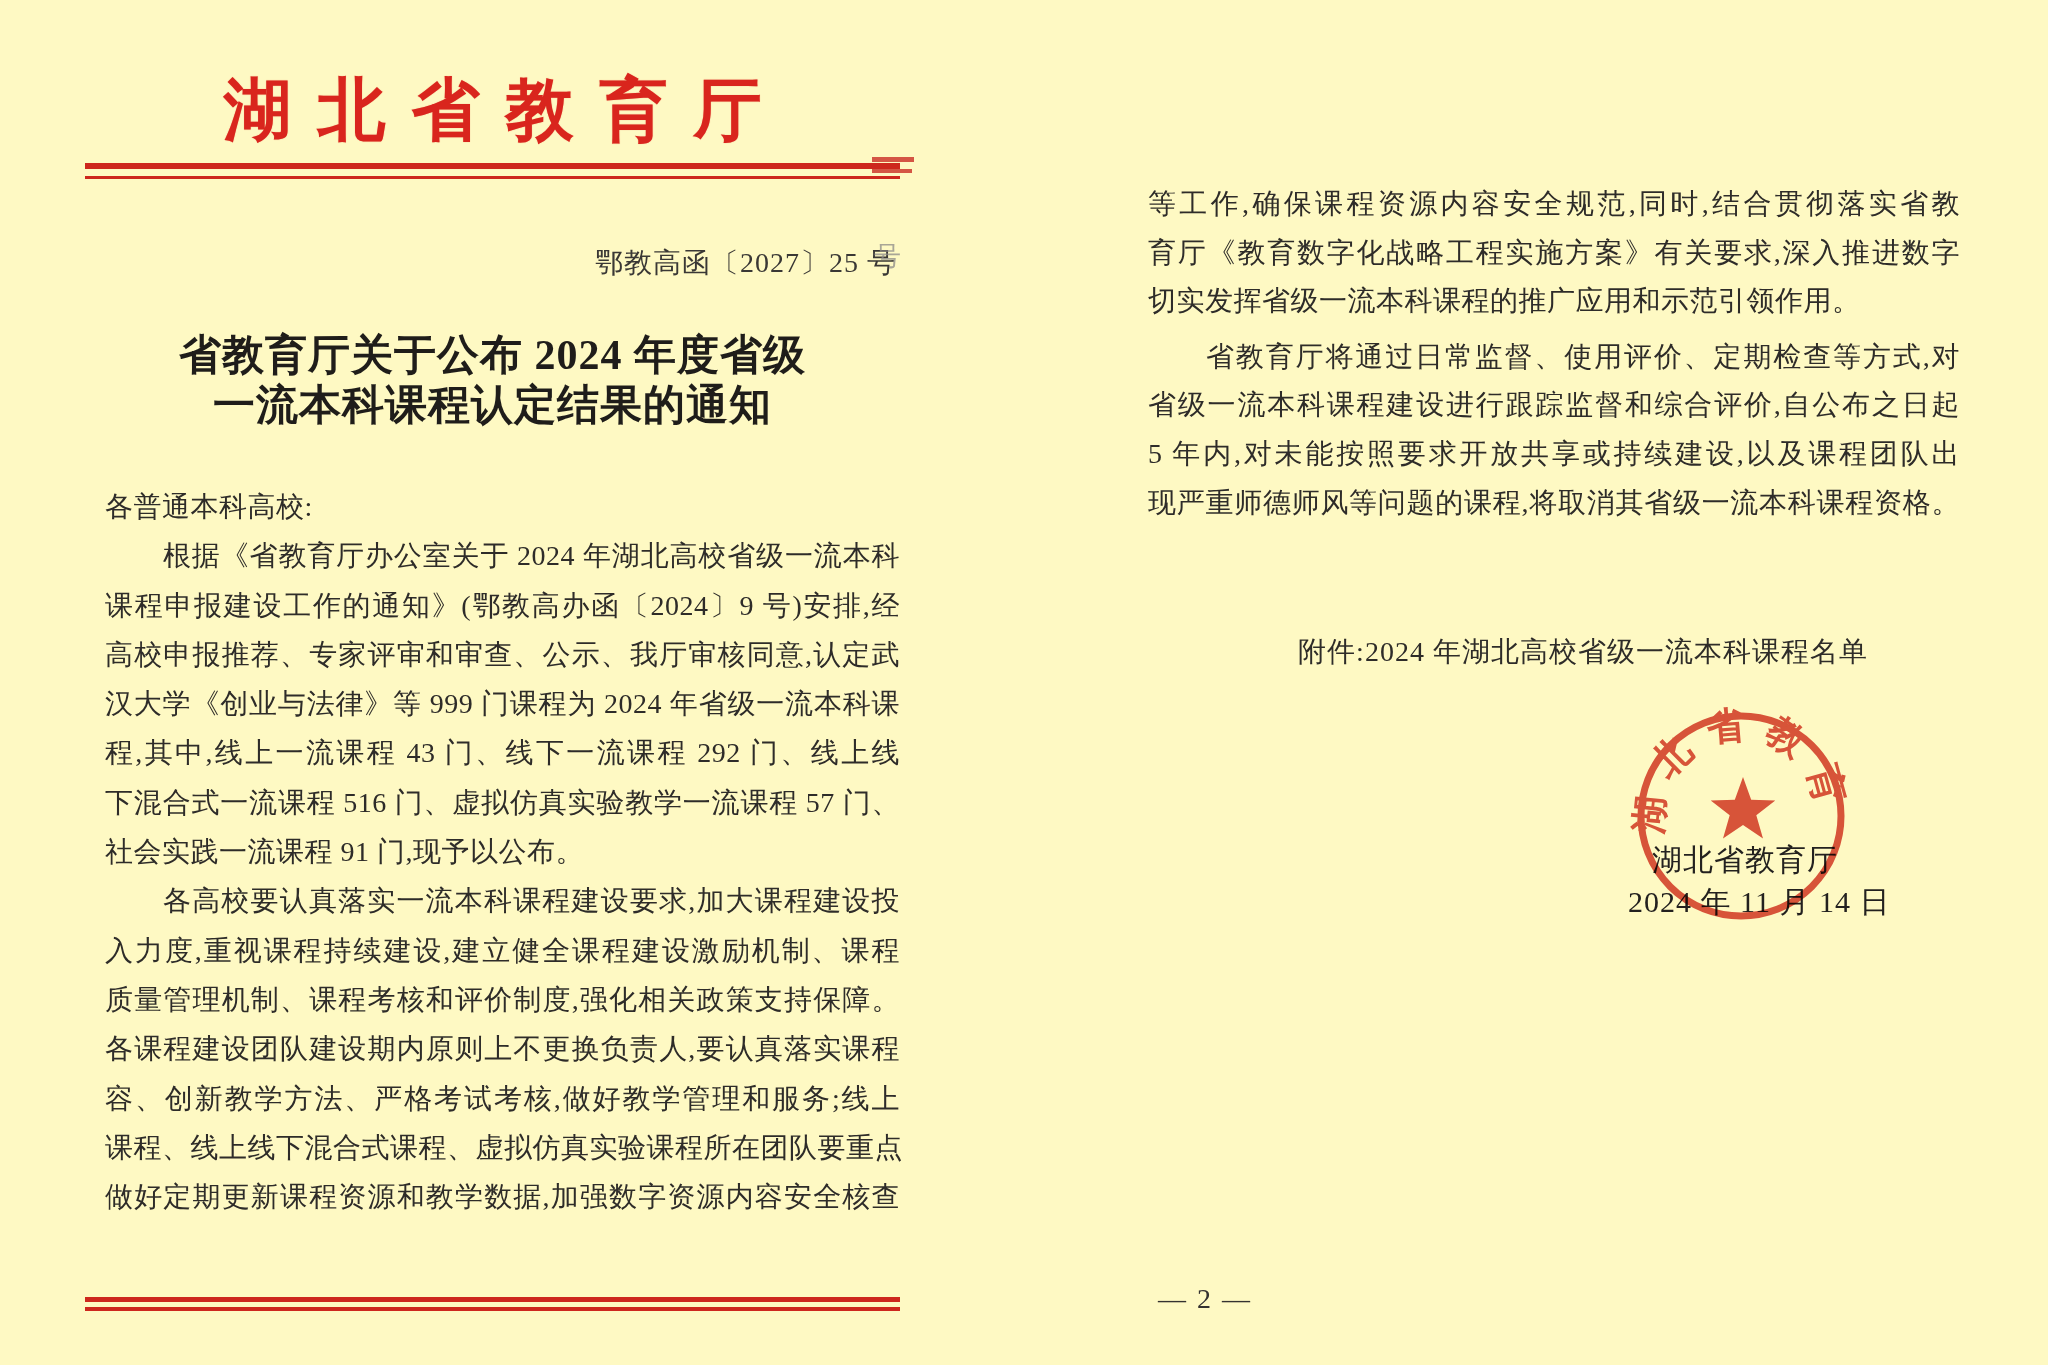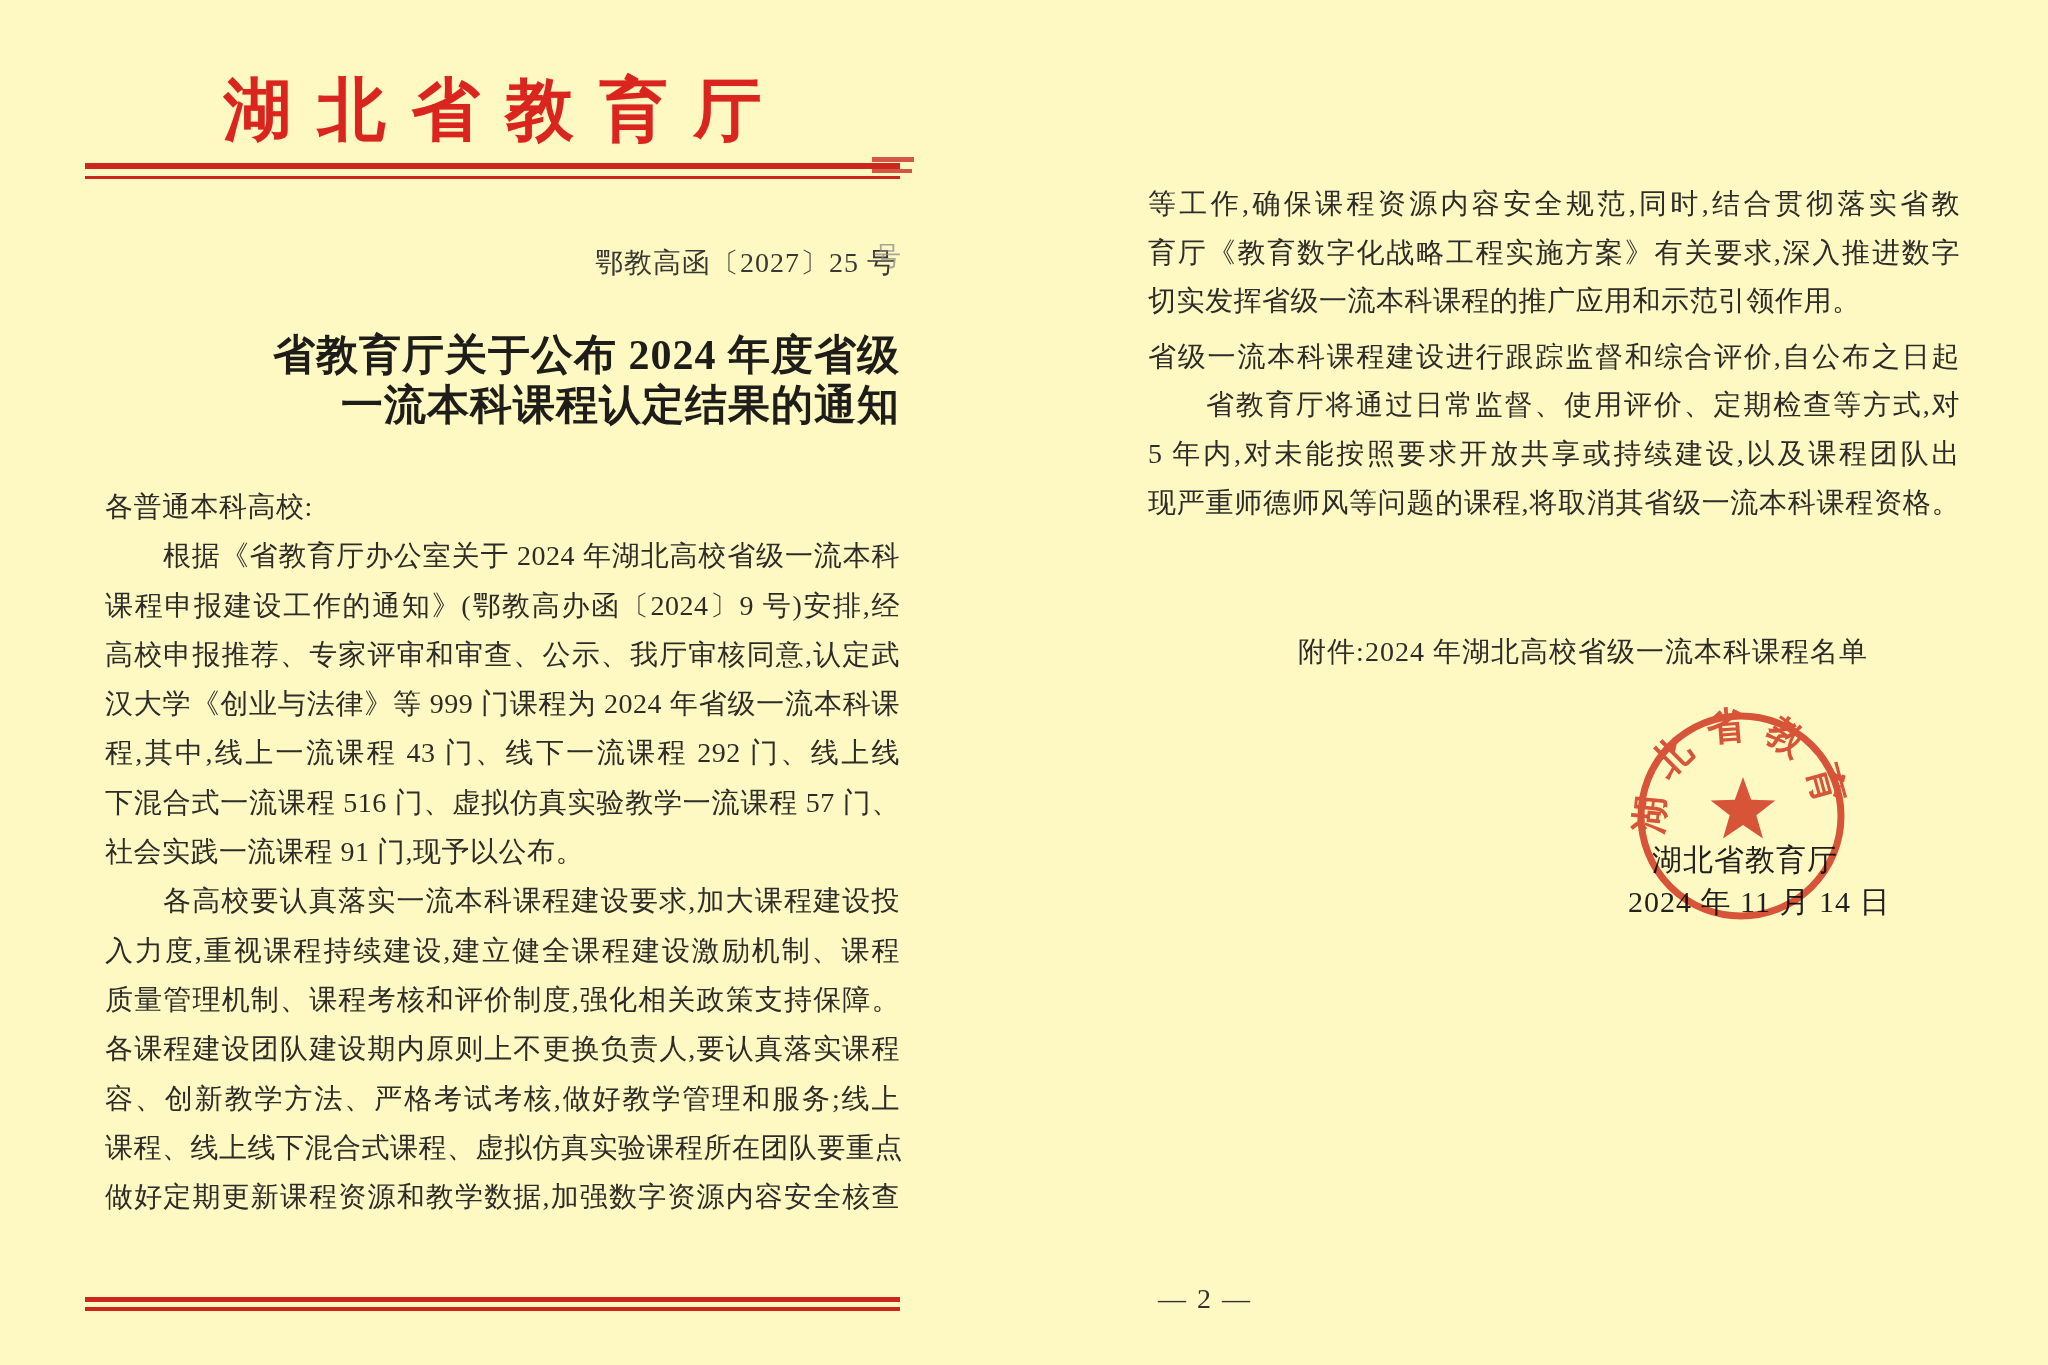--- a/index.html
+++ b/index.html
@@ -25,21 +25,21 @@
   .rule-a{top:163px;height:6px;}
   .rule-b{top:176px;height:3px;}
   .rule-c{top:1297px;height:5px;}
   .rule-d{top:1307px;height:4px;}
   .doc-number{
     position:absolute;right:4px;top:246px;
     font-size:28px;line-height:34px;color:#3a3835;letter-spacing:1px;
   }
   .doc-title{
     position:absolute;left:0;top:330px;width:100%;
-    text-align:right;font-weight:bold;color:#1f1d1a;
+    text-align:center;font-weight:bold;color:#1f1d1a;
     font-size:42px;line-height:50px;letter-spacing:1px;
   }
   .bodyblock{
     position:absolute;left:20px;top:482px;width:795px;
     font-size:28px;color:#2e2c29;
   }
   .bodyblock.right-pg{left:0;top:141px;width:812px;}
   .bline{
     line-height:49.3px;height:49.3px;
     text-align:justify;text-align-last:justify;
@@ -126,22 +126,22 @@
   <div class="ghost-dash gd2"></div>
   <div class="ghost-char">号</div>
 
   <div class="page2">
 
     <div class="bodyblock right-pg">
       <div class="bline">等工作,确保课程资源内容安全规范,同时,结合贯彻落实省教</div>
       <div class="bline">育厅《教育数字化战略工程实施方案》有关要求,深入推进数字</div>
       <div class="bline loose">切实发挥省级一流本科课程的推广应用和示范引领作用。</div>
       <div class="para-gap"></div>
+      <div class="bline indent">省教育厅将通过日常监督、使用评价、定期检查等方式,对</div>
       <div class="bline">省级一流本科课程建设进行跟踪监督和综合评价,自公布之日起</div>
-      <div class="bline indent">省教育厅将通过日常监督、使用评价、定期检查等方式,对</div>
       <div class="bline">5 年内,对未能按照要求开放共享或持续建设,以及课程团队出</div>
       <div class="bline">现严重师德师风等问题的课程,将取消其省级一流本科课程资格。</div>
     </div>
 
     <div class="attachment">附件:2024 年湖北高校省级一流本科课程名单</div>
   </div>
 
   <div class="signer">湖北省教育厅</div>
   <div class="sign-date">2024 年 11 月 14 日</div>
 

